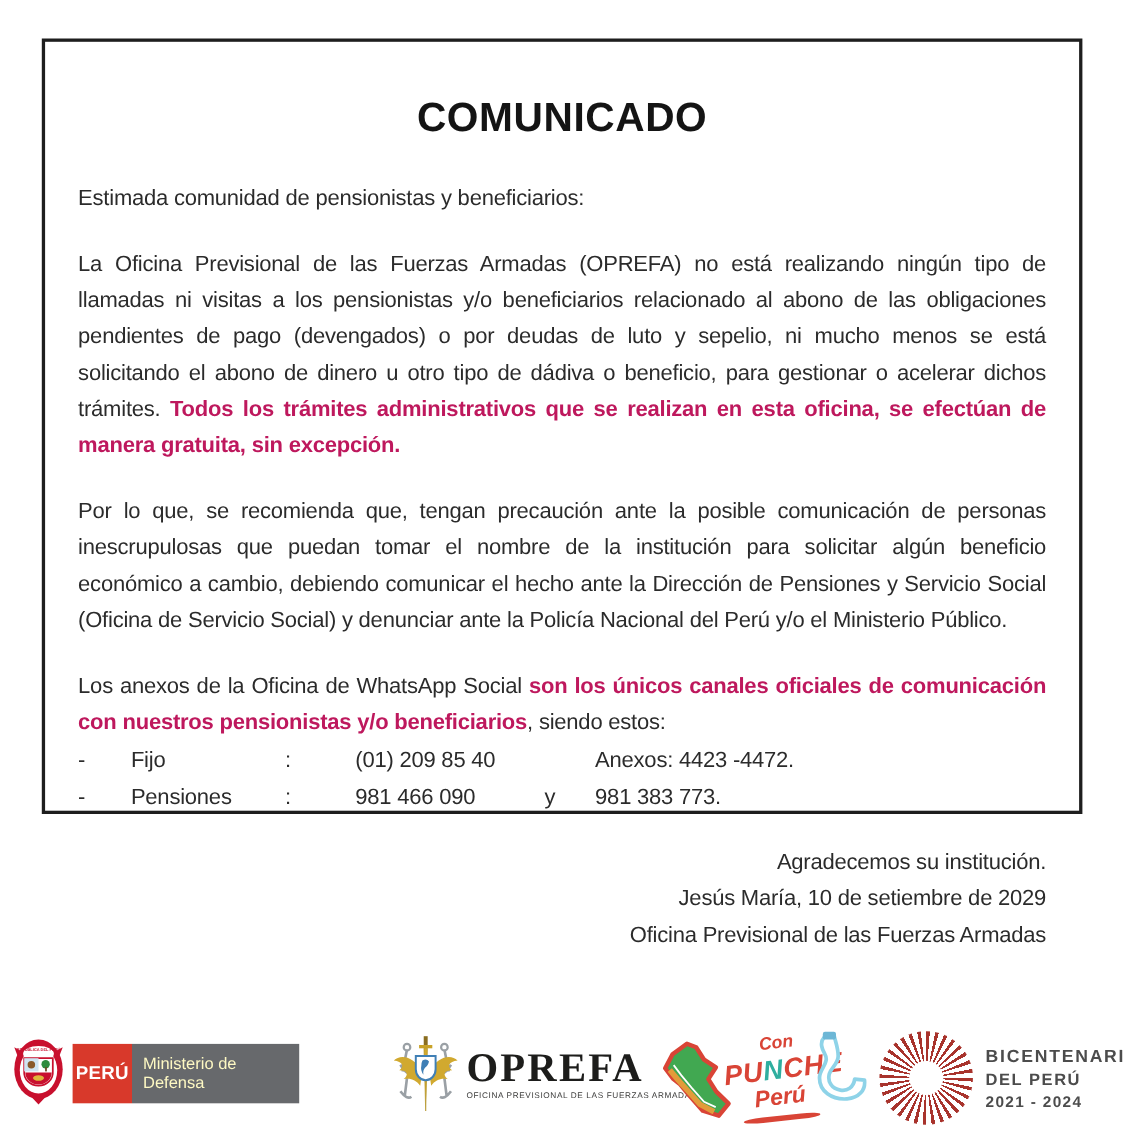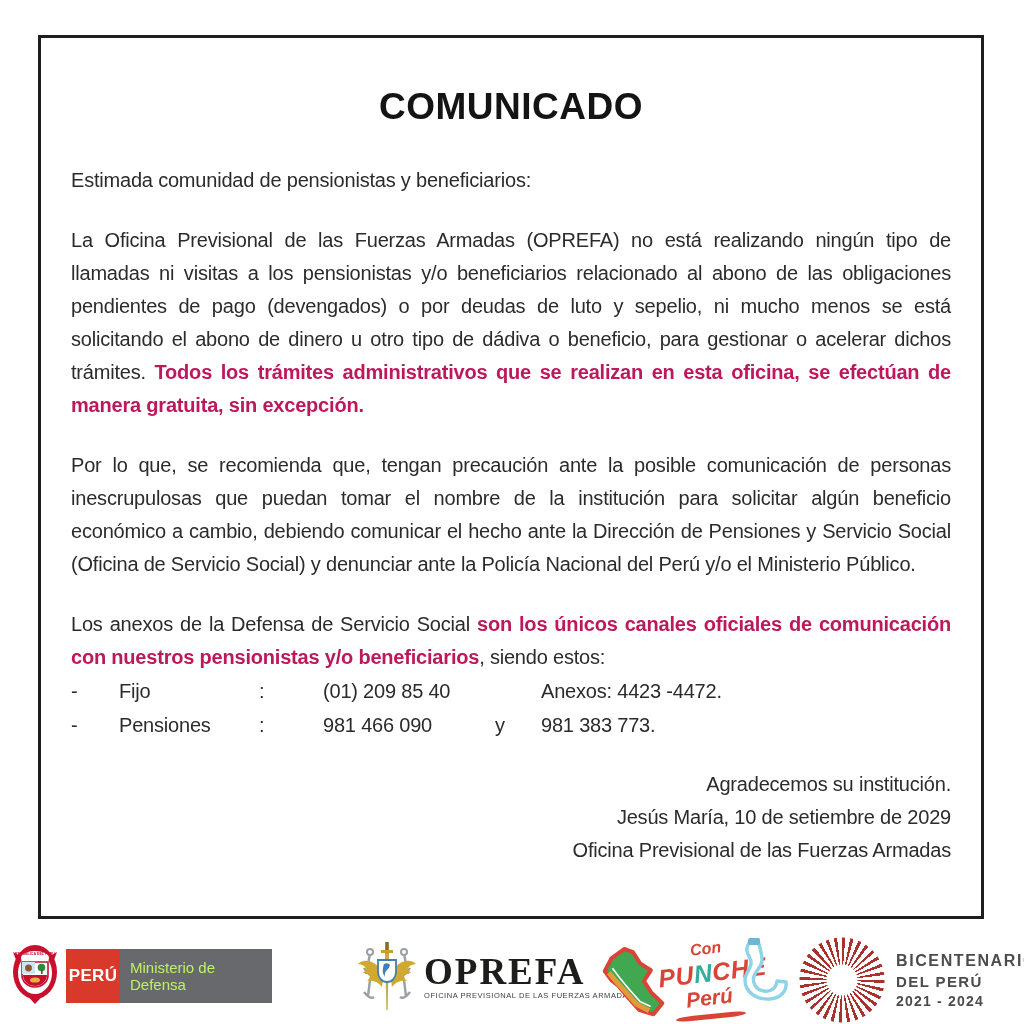--- a/index.html
+++ b/index.html
@@ -2,21 +2,21 @@
 <html><head>
 <meta charset="utf-8">
 <style>
   * { margin:0; padding:0; box-sizing:border-box; }
   html,body { width:1024px; height:1024px; background:#ffffff;
     font-family:"Liberation Sans", sans-serif; color:#2b2b2b; }
   .page { position:relative; width:1024px; height:1024px; background:#fff; overflow:hidden; }
 
   
   .notice-box {
-    position:absolute; left:38px; top:35px; width:946px; height:884px;
+    position:absolute; left:38px; top:35px; width:946px; height:705px;
     border:3px solid #1e1e1e; background:#fff;
     padding:24px 30px 10px 30px;
   }
   .notice-title {
     text-align:center; font-size:37px; font-weight:bold; color:#141414;
     letter-spacing:0.5px; margin-top:24px;
   }
   .body-text { font-size:20px; line-height:33px; letter-spacing:-0.2px; color:#2b2b2b; }
   .salutation { margin-top:36px; text-align:left; }
   .para { margin-top:27px; text-align:justify; }
@@ -32,21 +32,21 @@
   .footer { position:absolute; left:0; top:930px; width:1024px; height:94px; }
 
   
   .mindef { position:absolute; left:12px; top:12px; display:flex; align-items:center; }
   .mindef .seal { width:46px; height:68px; margin-right:8px; }
   .mindef .red-box {
     width:54px; height:54px; background:#d8392b; color:#fff; font-weight:bold;
     font-size:17px; display:flex; align-items:center; justify-content:center; letter-spacing:0.3px;
   }
   .mindef .gray-box {
-    width:152px; height:54px; background:#67696c; color:#bef264; font-size:15px;
+    width:152px; height:54px; background:#67696c; color:#fef9c3; font-size:15px;
     display:flex; align-items:center; padding-left:10px;
   }
 
   
   .oprefa { position:absolute; left:356px; top:10px; display:flex; align-items:center; }
   .oprefa .emblem { width:62px; height:74px; margin-right:6px; }
   .oprefa .word {
     font-family:"Liberation Serif", serif; font-weight:bold; font-size:37px;
     color:#1d1d1b; letter-spacing:2px; line-height:36px;
   }
@@ -90,21 +90,21 @@
   <div class="notice-box">
 
     <div class="notice-title">COMUNICADO</div>
 
     <div class="body-text salutation">Estimada comunidad de pensionistas y beneficiarios:</div>
 
     <p class="body-text para"><span>La Oficina Previsional de las Fuerzas Armadas (OPREFA) no está realizando ningún tipo de llamadas ni visitas a los pensionistas y/o beneficiarios relacionado al abono de las obligaciones pendientes de pago (devengados) o por deudas de luto y sepelio, ni mucho menos se está solicitando el abono de dinero u otro tipo de dádiva o beneficio, para gestionar o acelerar dichos trámites. </span><span class="b">Todos los trámites administrativos que se realizan en esta oficina, se efectúan de manera gratuita, sin excepción.</span></p>
 
     <p class="body-text para">Por lo que, se recomienda que, tengan precaución ante la posible comunicación de personas inescrupulosas que puedan tomar el nombre de la institución para solicitar algún beneficio económico a cambio, debiendo comunicar el hecho ante la Dirección de Pensiones y Servicio Social (Oficina de Servicio Social) y denunciar ante la Policía Nacional del Perú y/o el Ministerio Público.</p>
 
-    <p class="body-text para"><span>Los anexos de la Defensa de Servicio Social </span><span class="b">son los únicos canales oficiales de comunicación con nuestros pensionistas y/o beneficiarios</span><span>, siendo estos:</span></p>
+    <p class="body-text para"><span>Los anexos de la Oficina de WhatsApp Social </span><span class="b">son los únicos canales oficiales de comunicación con nuestros pensionistas y/o beneficiarios</span><span>, siendo estos:</span></p>
 
     <div class="body-text contact-grid">
       <div>-</div>
       <div>Fijo</div>
       <div>:</div>
       <div>(01) 209 85 40</div>
       <div></div>
       <div>Anexos: 4423 -4472.</div>
     </div>
 

